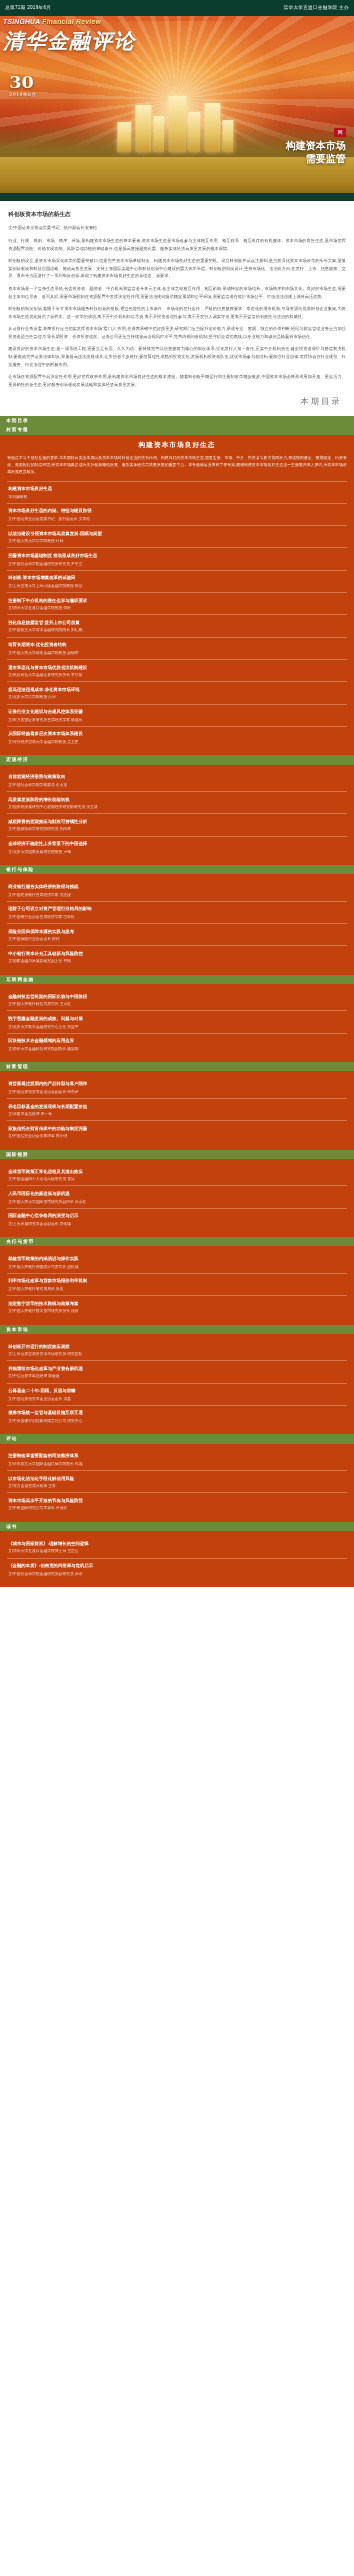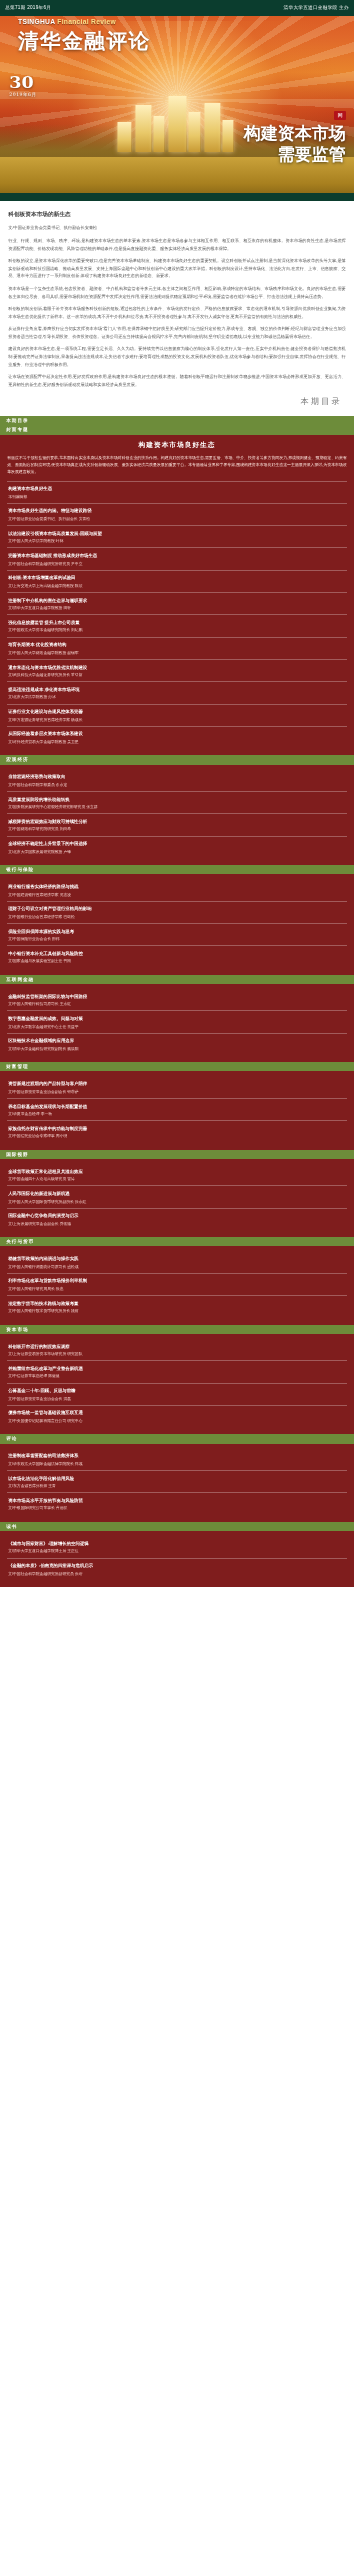--- a/index.html
+++ b/index.html
@@ -58,21 +58,21 @@
   .cover .city i:nth-child(6){ left:92px; width:15.5px; height:49px; }
   .cover .city i:nth-child(7){ left:110px; width:11.3px; height:32px; }
 
   .cover .topbar{
     position:absolute; top:0; left:0; width:100%; height:15.5px;
     background:#0b3d2e; color:#fff;
     display:flex; align-items:center; justify-content:space-between;
     padding:0 5.2px; font-size:4.6px; letter-spacing:0.3px;
   }
   .cover .masthead{
-    position:absolute; top:17.5px; left:18px; color:#fff;
+    position:absolute; top:17.5px; left:3px; color:#fff;font-style:italic;
   }
   .cover .masthead .en{
     font-size:6.7px; font-weight:bold; letter-spacing:0.3px;
     text-shadow:0 0.5px 1px rgba(0,0,0,.45);
   }
   .cover .masthead .en .t{ color:#ffffff; }
   .cover .masthead .en .f{ color:#ffe08a; }
   .cover .masthead .cn{
     margin-top:2.1px;
     font-family:"DejaVu Serif", serif;
@@ -88,21 +88,21 @@
   .cover .headline{
     position:absolute; right:8.2px; bottom:36px; text-align:right; color:#fff;
   }
   .cover .headline .badge{
     display:inline-block; background:#b3121a; color:#fff;
     font-size:5.2px; padding:1px 3.1px; margin-bottom:2.6px; border-radius:1px;
     font-family:"DejaVu Serif", serif;
   }
   .cover .headline .l1,.cover .headline .l2{
     font-family:"DejaVu Serif", serif;
-    font-size:17px; font-weight:bold; line-height:1.25;
+    font-size:10px; font-weight:bold; line-height:1.25;
     text-shadow:0 1px 3.1px rgba(0,0,0,.6);
   }
   .cover .bottombar{
     position:absolute; bottom:0; left:0; width:100%; height:8.2px;
     background:#0b3d2e;
   }
 
   
   .body { padding:7.2px 8.2px 0; }
   .art-title{
@@ -113,21 +113,21 @@
     text-align:justify; margin:0 0 4.6px;
   }
   .sign{
     text-align:right; font-family:"DejaVu Serif", serif;
     color:#777; font-size:8.2px; margin:7.2px 4.1px 9.3px 0; letter-spacing:2.1px;
   }
 
   
   .toc { padding:0 0 13.4px; }
   .band{
-    background:#7f1d1d; color:#fff; padding:5.2px 7.2px 7.2px;
+    background:#c2410c; color:#fff; padding:5.2px 7.2px 7.2px;
   }
   .band .bt{
     font-family:"DejaVu Serif", serif;
     font-size:6.7px; font-weight:bold; text-align:center;
     letter-spacing:1px; margin:1px 0 4.6px;
   }
   .band .bsub{
     font-size:3.9px; line-height:1.8; text-align:justify;
     color:#ffe9e2; margin:0 0 5.2px;
   }

